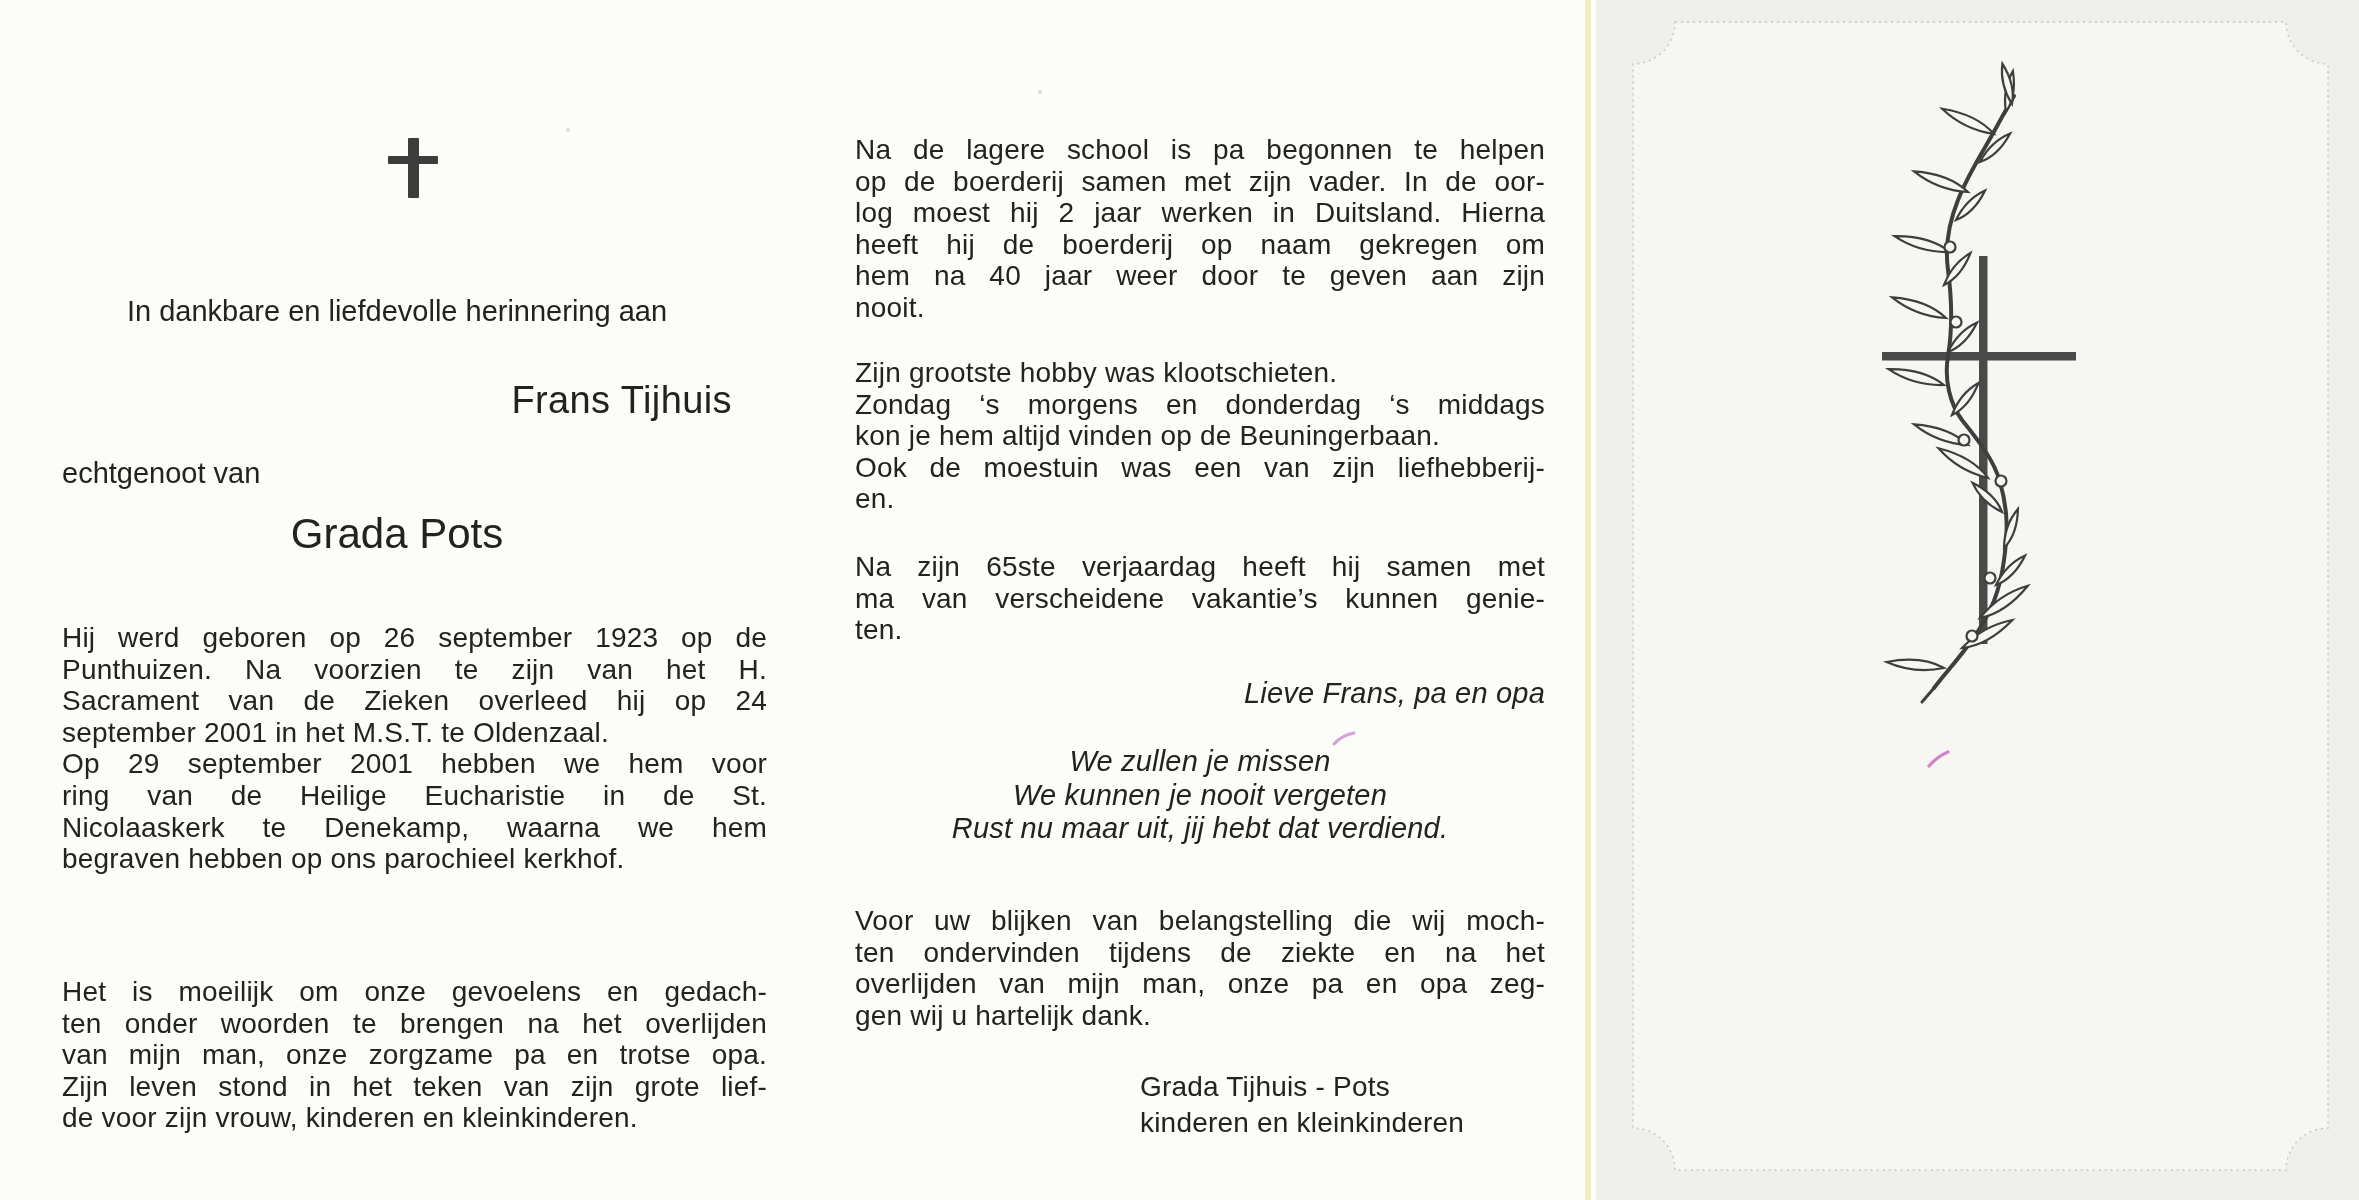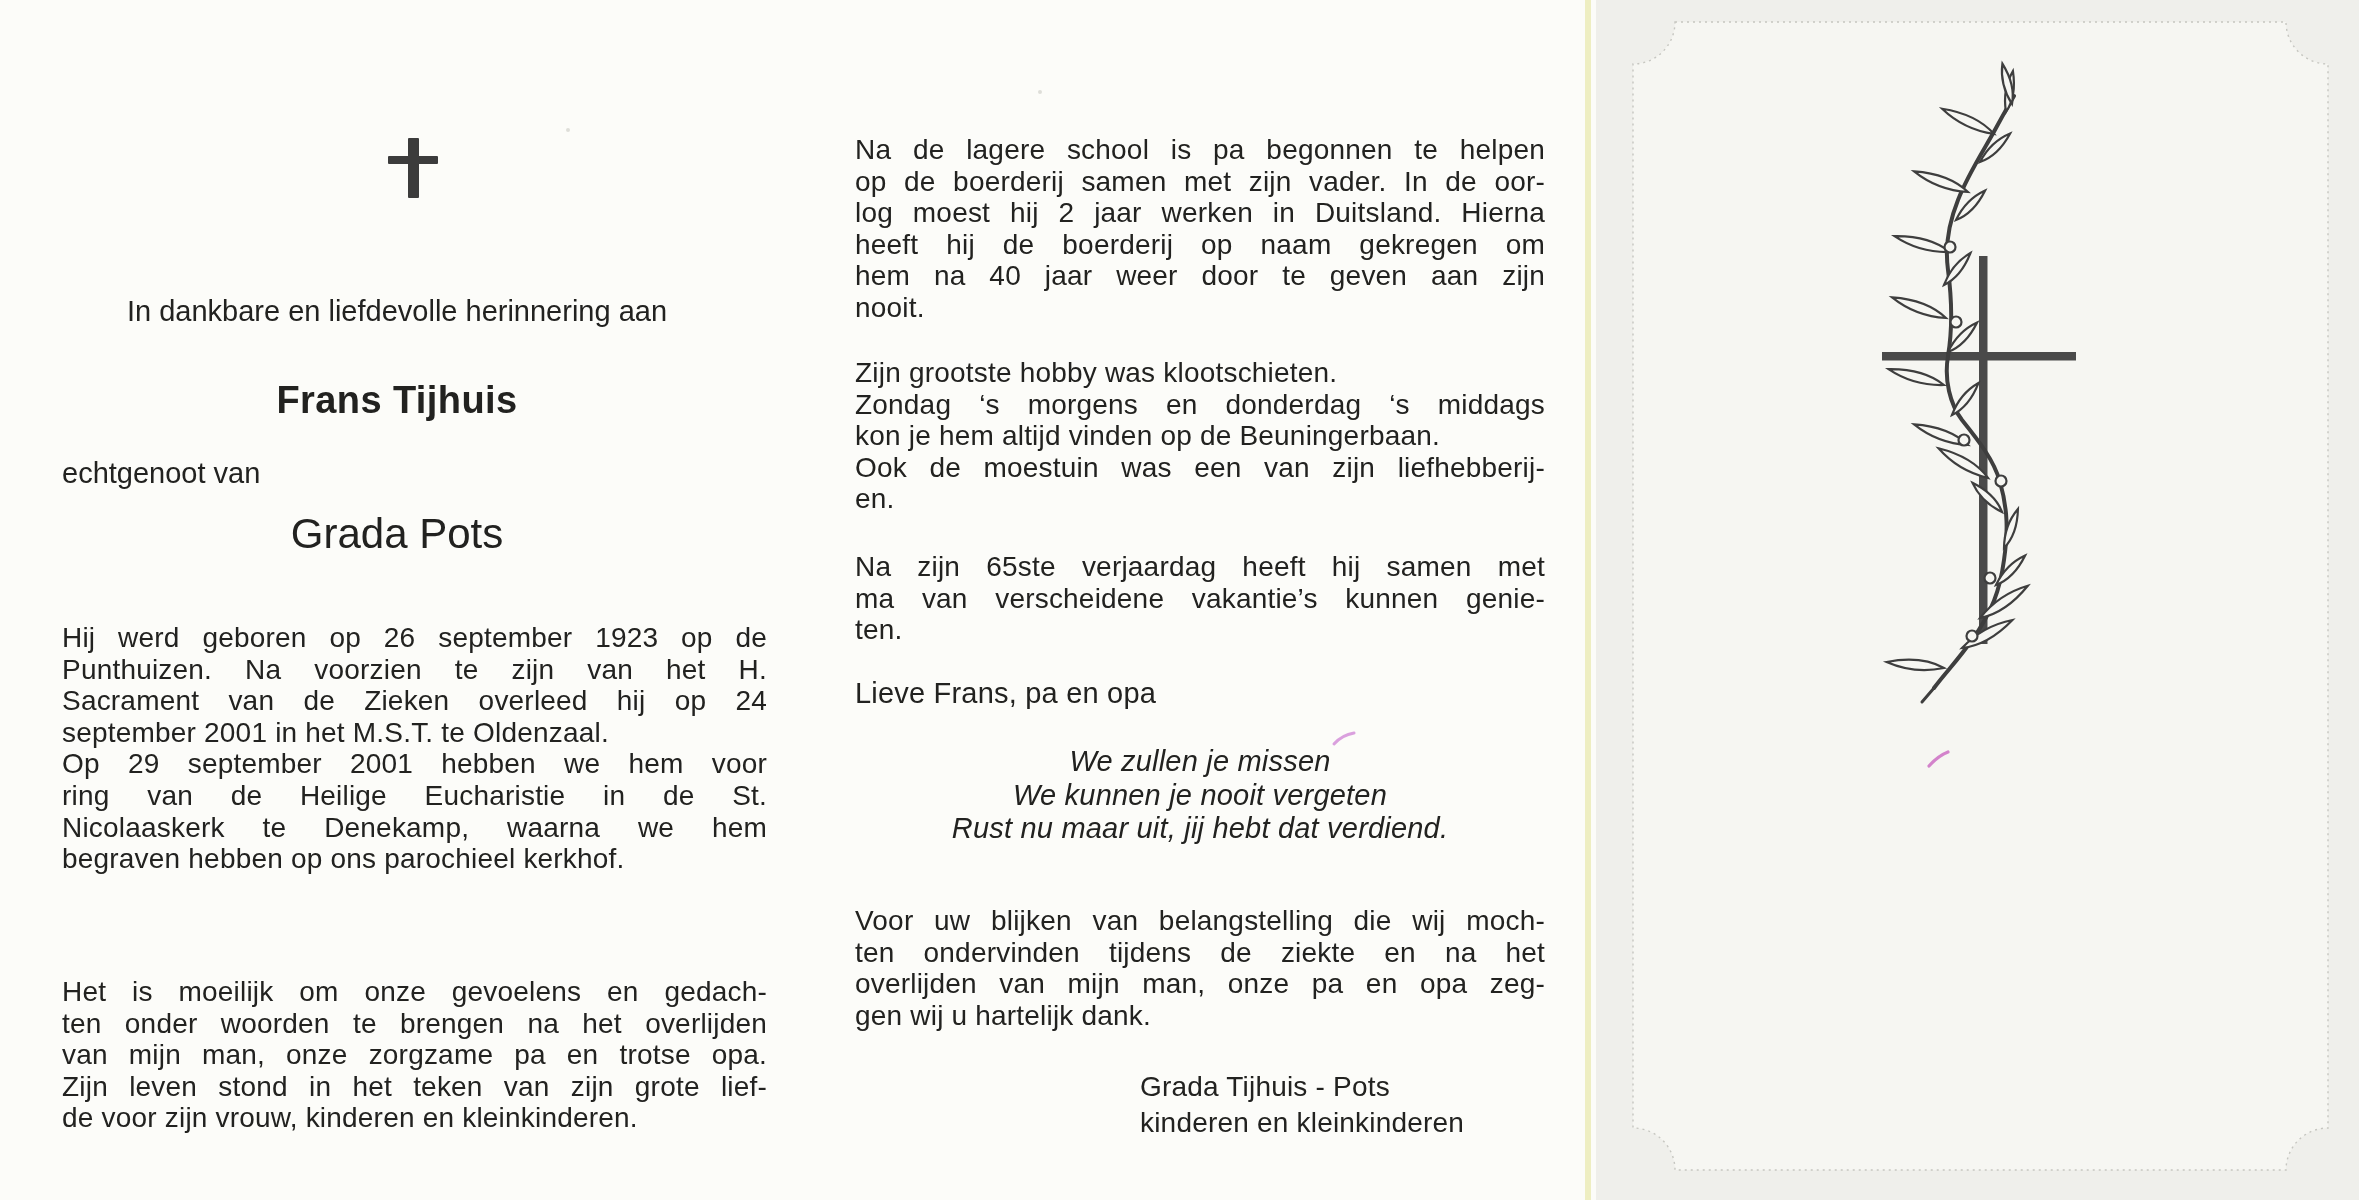--- a/index.html
+++ b/index.html
@@ -8,37 +8,37 @@
     background:#fcfcf9;
     font-family:"Liberation Sans",sans-serif;
     color:#222220;
   }
   .abs{position:absolute;}
   .mem-cross{left:388px;top:138px;width:50px;height:62px;}
   .mem-cross .v{position:absolute;left:20px;top:0;width:11px;height:60px;background:#3c3c3c;border-radius:1px;}
   .mem-cross .h{position:absolute;left:0;top:18px;width:50px;height:8px;background:#3c3c3c;border-radius:1px;}
 
   .h-mem    {left:62px;top:295px;width:670px;text-align:center;font-size:29px;}
-  .h-name   {left:62px;top:379px;width:670px;text-align:center;font-size:38px;font-weight:bold;letter-spacing:.4px;}
+  .h-name   {left:62px;top:379px;width:670px;text-align:right;font-size:38px;font-weight:normal;letter-spacing:.4px;}
   .h-rel    {left:62px;top:457px;width:670px;text-align:left;font-size:29px;}
   .h-spouse {left:62px;top:510px;width:670px;text-align:center;font-size:42px;}
 
   .para{position:absolute;}
   .line{font-size:28px;line-height:31.6px;letter-spacing:.2px;}
   .line.j{text-align:justify;text-align-last:justify;}
 
   .p-left1{left:62px;top:622px;width:705px;}
   .p-left2{left:62px;top:976px;width:705px;}
 
   .p-mid1{left:855px;top:134px;width:690px;}
   .p-mid2{left:855px;top:357px;width:690px;}
   .p-mid3{left:855px;top:551px;width:690px;}
   .p-mid4{left:855px;top:905px;width:690px;}
 
-  .dedication{left:855px;top:678px;width:690px;text-align:left;}
+  .dedication{left:855px;top:678px;width:690px;text-align:right;font-style:italic;}
   .dedication .line{font-size:29px;}
   .farewell{left:855px;top:745px;width:690px;text-align:center;font-style:italic;}
   .farewell .line{font-size:29px;line-height:33.5px;}
   .signature{left:1140px;top:1069px;width:500px;}
   .signature .line{font-size:28px;line-height:36px;}
 
   
   .fold-line{left:1585px;top:0;width:6px;height:1200px;background:#eeeec2;}
   .right-card-svg{left:1596px;top:0;width:763px;height:1200px;}
 

